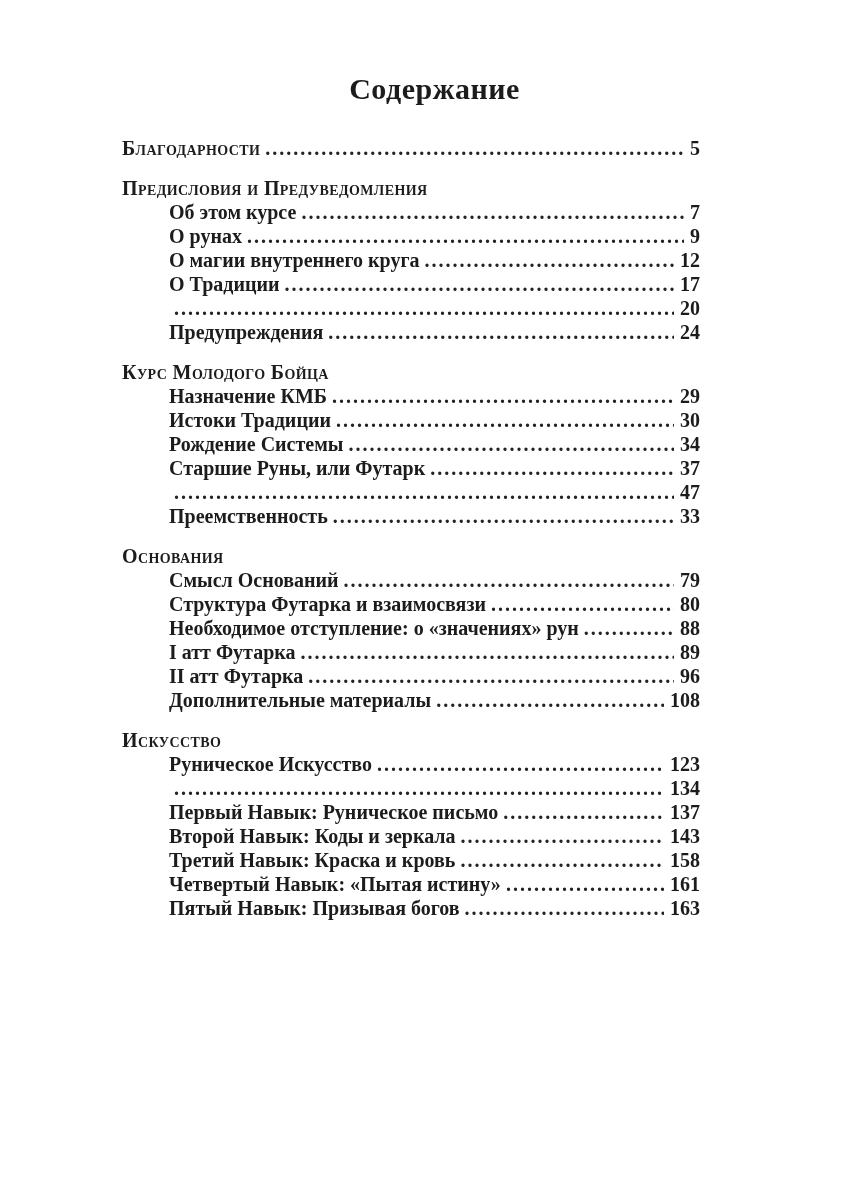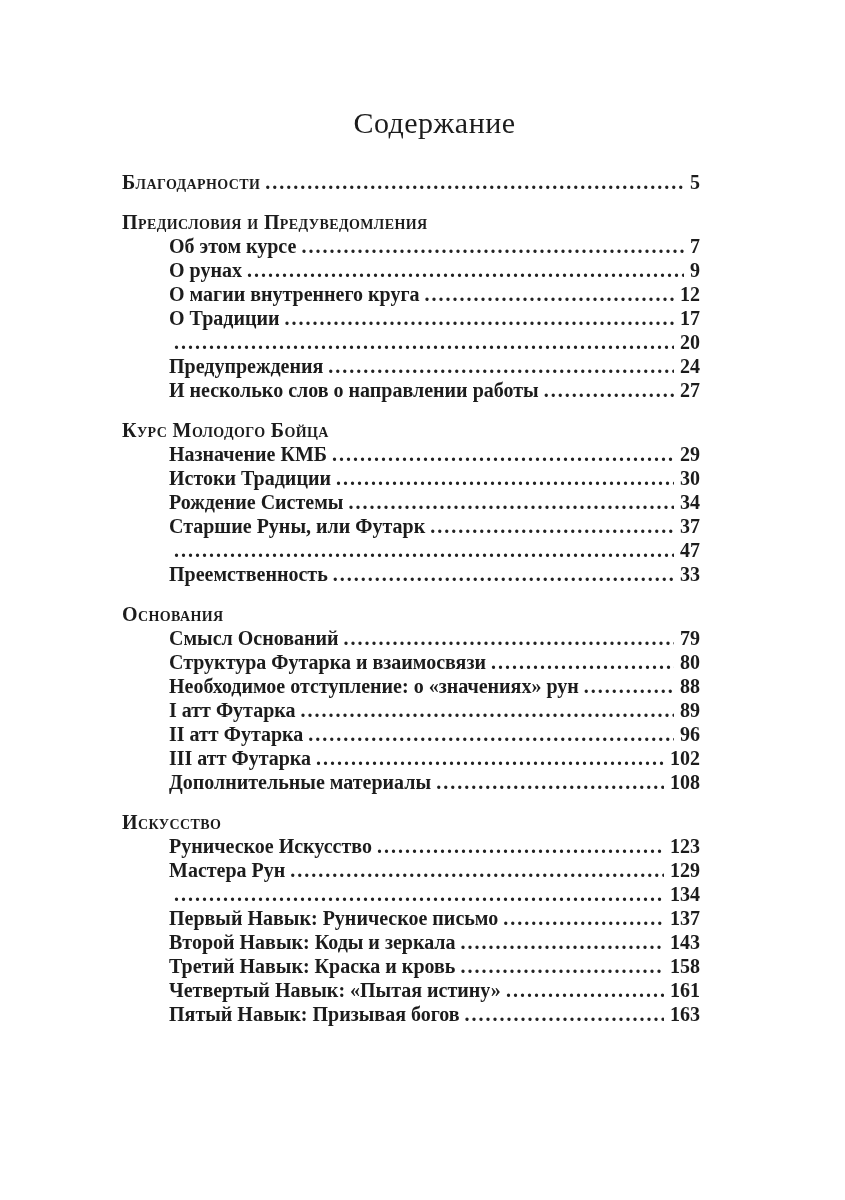--- a/index.html
+++ b/index.html
@@ -17,24 +17,24 @@
   }
 
   .page {
     position: relative;
     width: 845px;
     height: 1200px;
     background: #ffffff;
   }
 
   .doc-title {
-    margin-top: 106px;
+    margin-top: 72px;
     text-align: center;
     font-size: 30px;
-    font-weight: normal;
+    font-weight: bold;
     letter-spacing: 0.5px;
     line-height: 34px;
     text-indent: 24px; 
   }
 
   .toc {
     width: 578px;
     margin: 30px 145px 0 122px;
     font-size: 20px;
     font-weight: bold;
@@ -117,25 +117,20 @@
       </div>
       <div class="toc-row sub">
         <span class="dots"></span>
         <span class="pagenum">20</span>
       </div>
       <div class="toc-row sub">
         <span class="label">Предупреждения</span>
         <span class="dots"></span>
         <span class="pagenum">24</span>
       </div>
-      <div class="toc-row sub">
-        <span class="label">И несколько слов о направлении работы</span>
-        <span class="dots"></span>
-        <span class="pagenum">27</span>
-      </div>
     </div>
 
     <div class="toc-section">
       <div class="toc-row heading">
         <span class="label smallcaps">Курс Молодого Бойца</span>
       </div>
       <div class="toc-row sub">
         <span class="label">Назначение КМБ</span>
         <span class="dots"></span>
         <span class="pagenum">29</span>
@@ -189,44 +184,34 @@
         <span class="label">I атт Футарка</span>
         <span class="dots"></span>
         <span class="pagenum">89</span>
       </div>
       <div class="toc-row sub">
         <span class="label">II атт Футарка</span>
         <span class="dots"></span>
         <span class="pagenum">96</span>
       </div>
       <div class="toc-row sub">
-        <span class="label">III атт Футарка</span>
-        <span class="dots"></span>
-        <span class="pagenum">102</span>
-      </div>
-      <div class="toc-row sub">
         <span class="label">Дополнительные материалы</span>
         <span class="dots"></span>
         <span class="pagenum">108</span>
       </div>
     </div>
 
     <div class="toc-section">
       <div class="toc-row heading">
         <span class="label smallcaps">Искусство</span>
       </div>
       <div class="toc-row sub">
         <span class="label">Руническое Искусство</span>
         <span class="dots"></span>
         <span class="pagenum">123</span>
-      </div>
-      <div class="toc-row sub">
-        <span class="label">Мастера Рун</span>
-        <span class="dots"></span>
-        <span class="pagenum">129</span>
       </div>
       <div class="toc-row sub">
         <span class="dots"></span>
         <span class="pagenum">134</span>
       </div>
       <div class="toc-row sub">
         <span class="label">Первый Навык: Руническое письмо</span>
         <span class="dots"></span>
         <span class="pagenum">137</span>
       </div>

